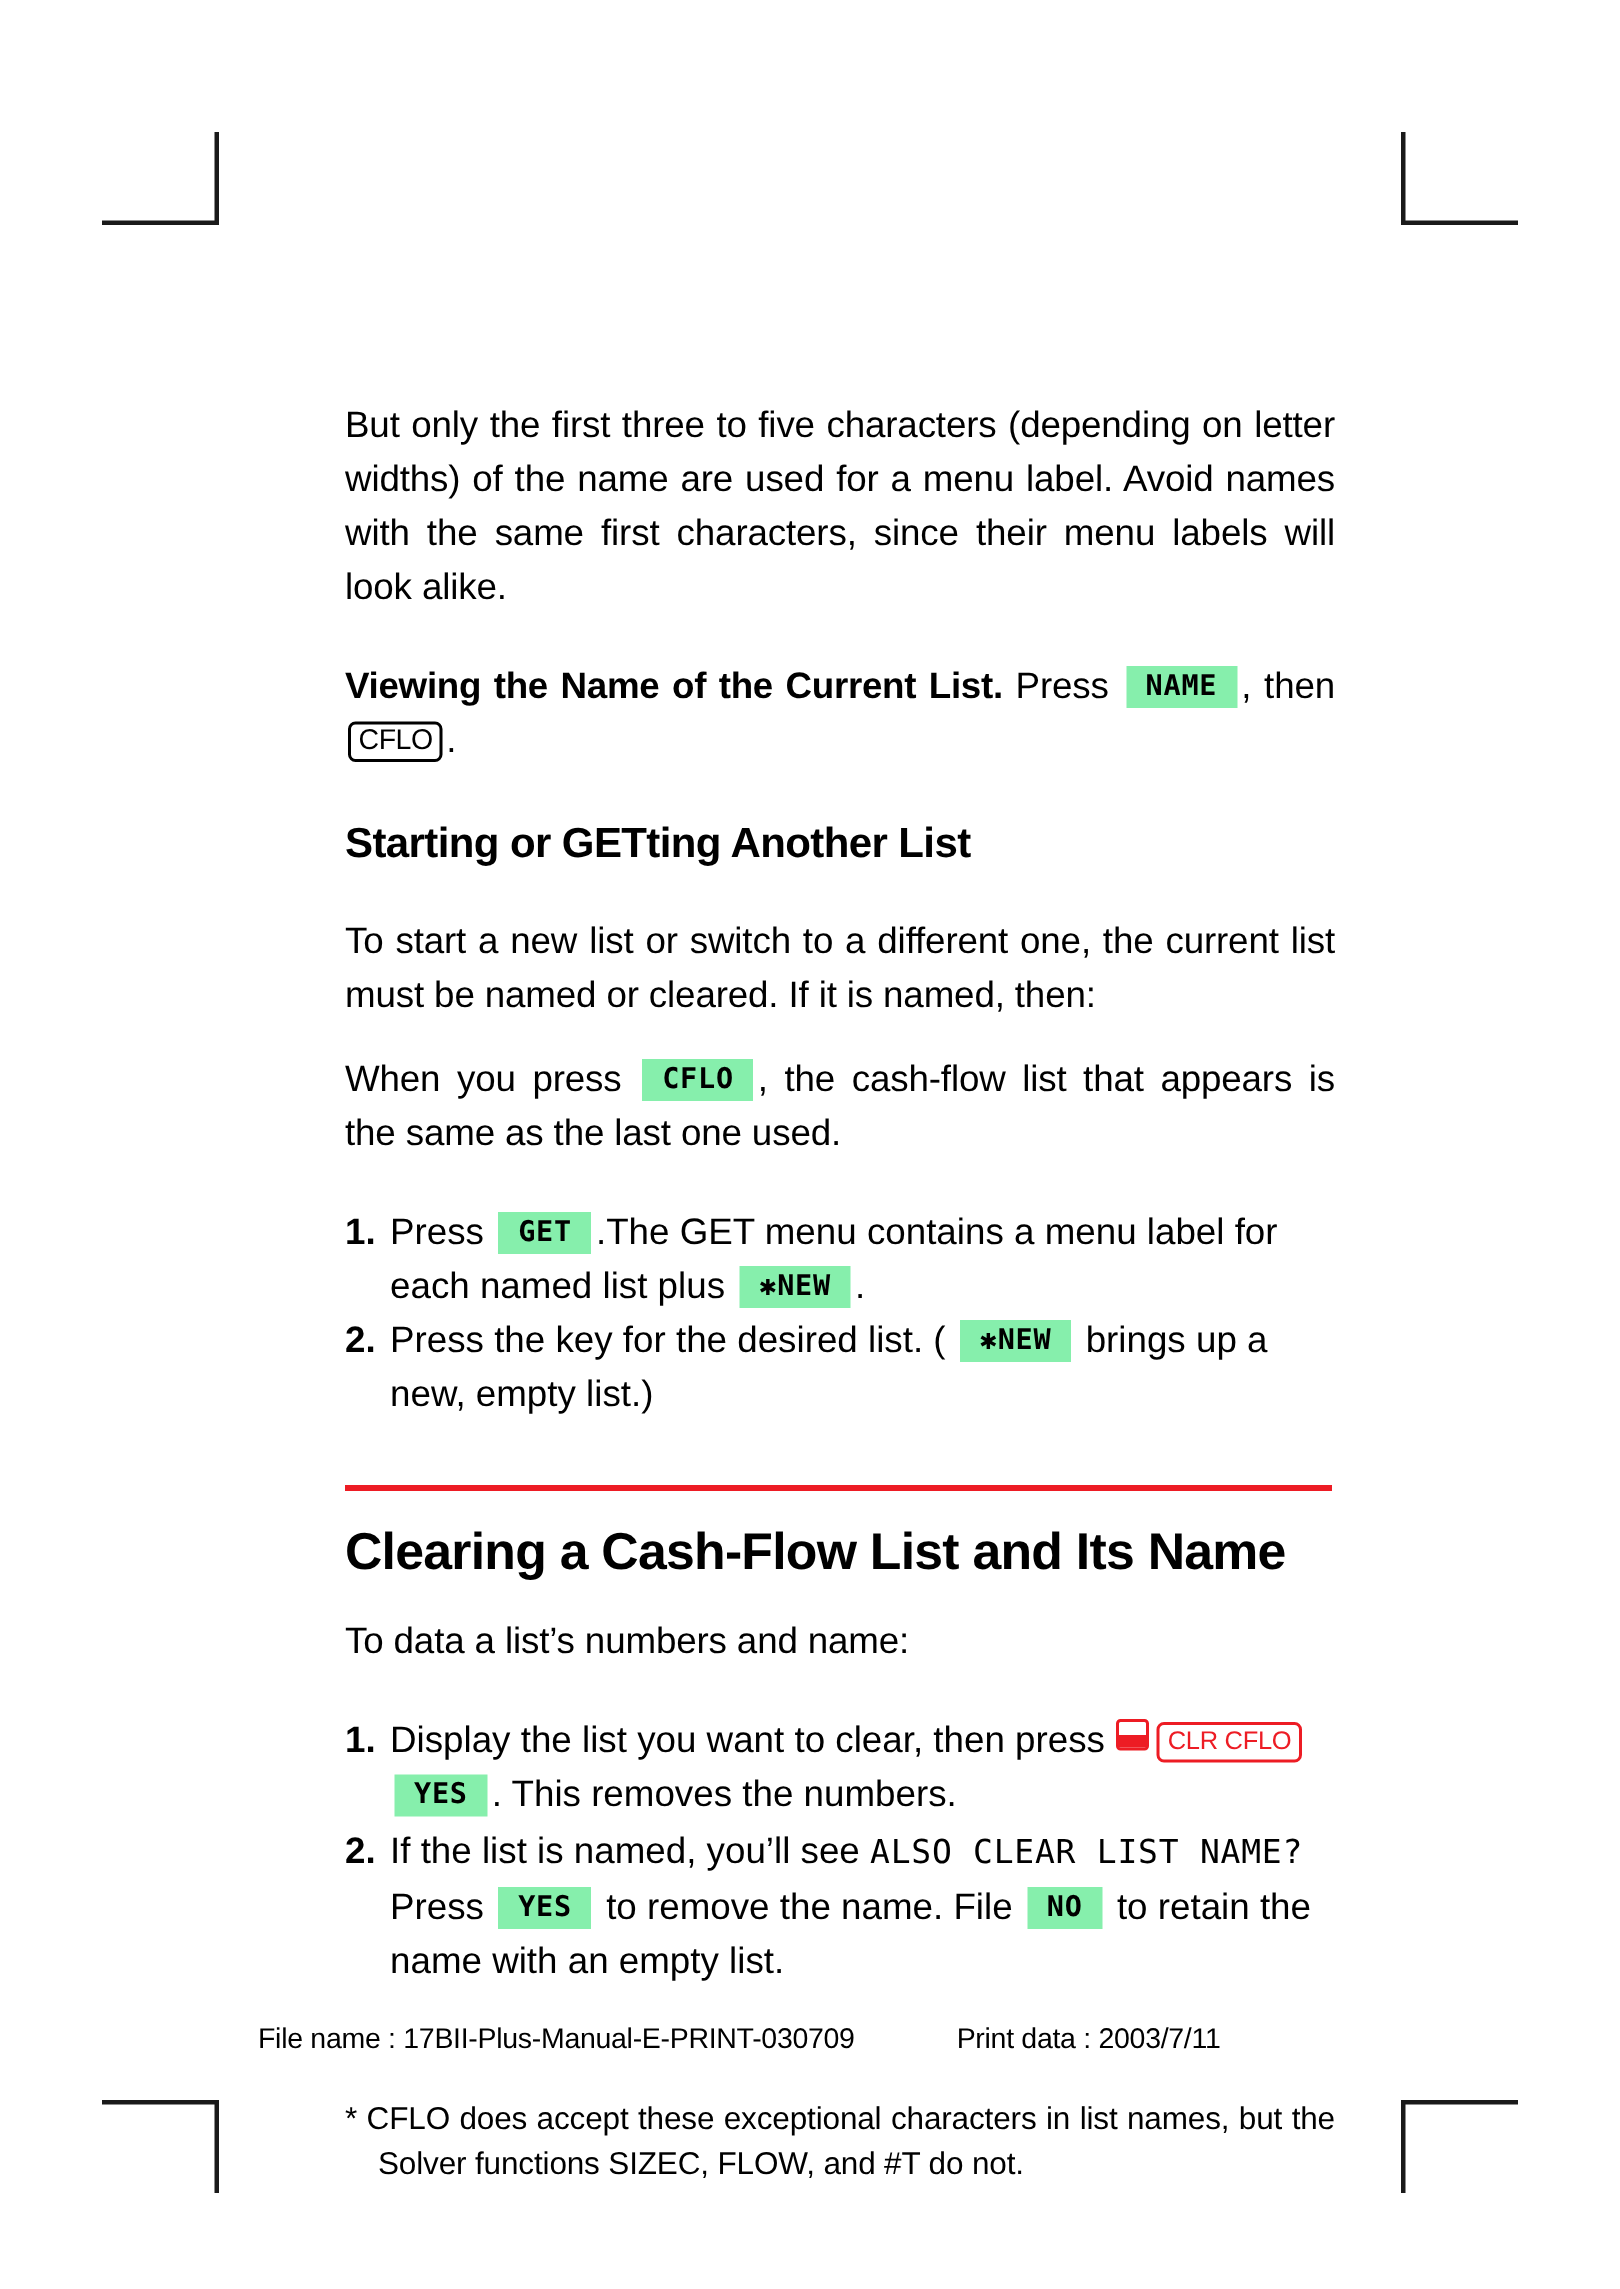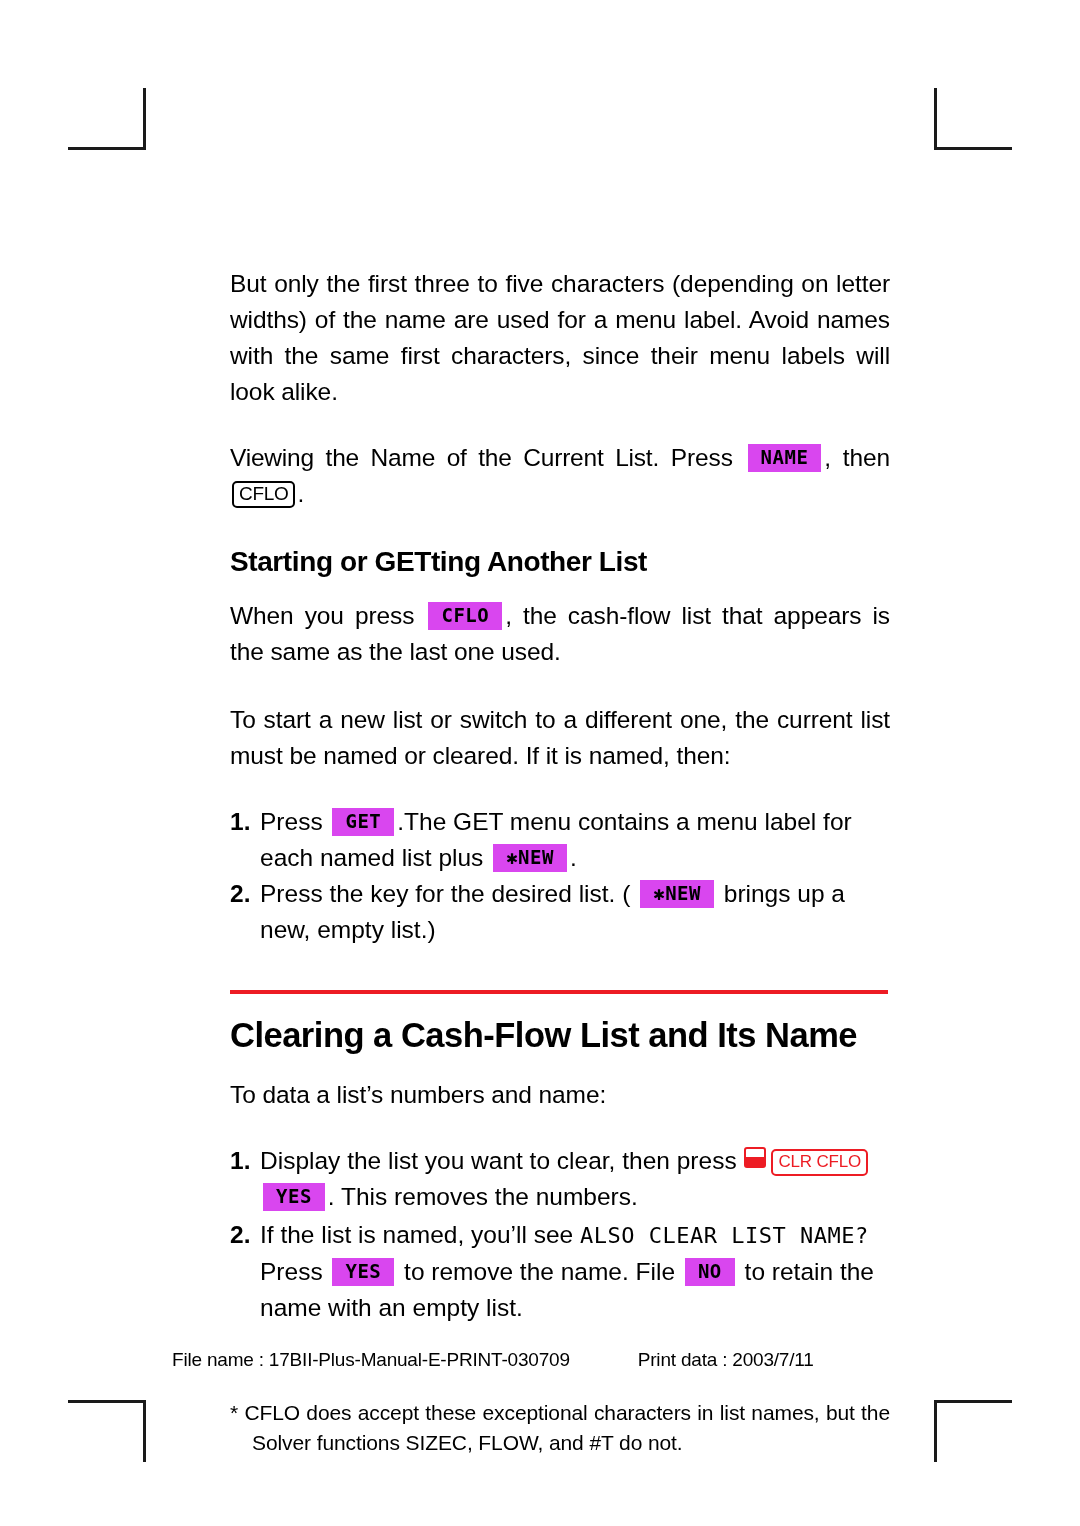--- a/index.html
+++ b/index.html
@@ -76,21 +76,21 @@
 
   
   .lcd {
     font-family: "DejaVu Sans Mono", monospace;
     font-size: 19px;
     letter-spacing: 0.5px;
     font-weight: bold;
   }
   .softkey {
     display: inline-block;
-    background: #d946ef;
+    background: #86efac;
     padding: 4px 13px 5px 13px;
     margin: 0 3px;
     vertical-align: 2px;
     line-height: 19px;
   }
   .keybox {
     display: inline-block;
     border: 2px solid #000000;
     border-radius: 5px;
     padding: 0px 5px 1px 5px;
@@ -129,21 +129,21 @@
   .ital { font-style: italic; }
 
   
   h2.section {
     font-size: 28px;
     font-weight: bold;
     margin: 0;
     letter-spacing: -0.4px;
   }
   .run-in {
-    font-weight: normal;
+    font-weight: bold;
     letter-spacing: -0.2px;
   }
   h1.chapter {
     font-size: 34.5px;
     font-weight: bold;
     margin: 0;
     letter-spacing: -0.5px;
   }
   .rule-red {
     height: 4px;
@@ -210,23 +210,23 @@
 
 <div class="page lead-para">
 
 
   <p class="para blk">But only the first three to five characters (depending on letter widths) of the name are used for a menu label. Avoid names with the same first characters, since their menu labels will look alike.</p>
 
   <p class="para blk"><span class="run-in">Viewing the Name of the Current List.</span> <span>Press</span> <span class="softkey lcd">NAME</span><span>, then</span> <span class="keybox">CFLO</span><span>.</span></p>
 
   <h2 class="section blk" style="margin-top:34px;">Starting or GETting Another List</h2>
 
+  <p class="para blk" style="margin-top:32px;">To start a new list or switch to a different one, the current list must be named or cleared. If it is named, then:</p>
+
   <p class="para" style="margin-top:20px;"><span>When you press</span> <span class="softkey lcd">CFLO</span><span>, the cash-flow list that appears is the same as the last one used.</span></p>
-
-  <p class="para blk" style="margin-top:32px;">To start a new list or switch to a different one, the current list must be named or cleared. If it is named, then:</p>
 
   <ol class="steps blk" style="margin-top:30px;">
     <li>
       <span class="num">1.</span><span>Press</span> <span class="softkey lcd">GET</span><span>.The GET menu contains a menu label for each named list plus</span> <span class="softkey lcd">✱NEW</span><span>.</span>
     </li>
     <li>
       <span class="num">2.</span><span>Press the key for the desired list. (</span> <span class="softkey lcd">✱NEW</span> <span>brings up a new, empty list.)</span>
     </li>
   </ol>
 

